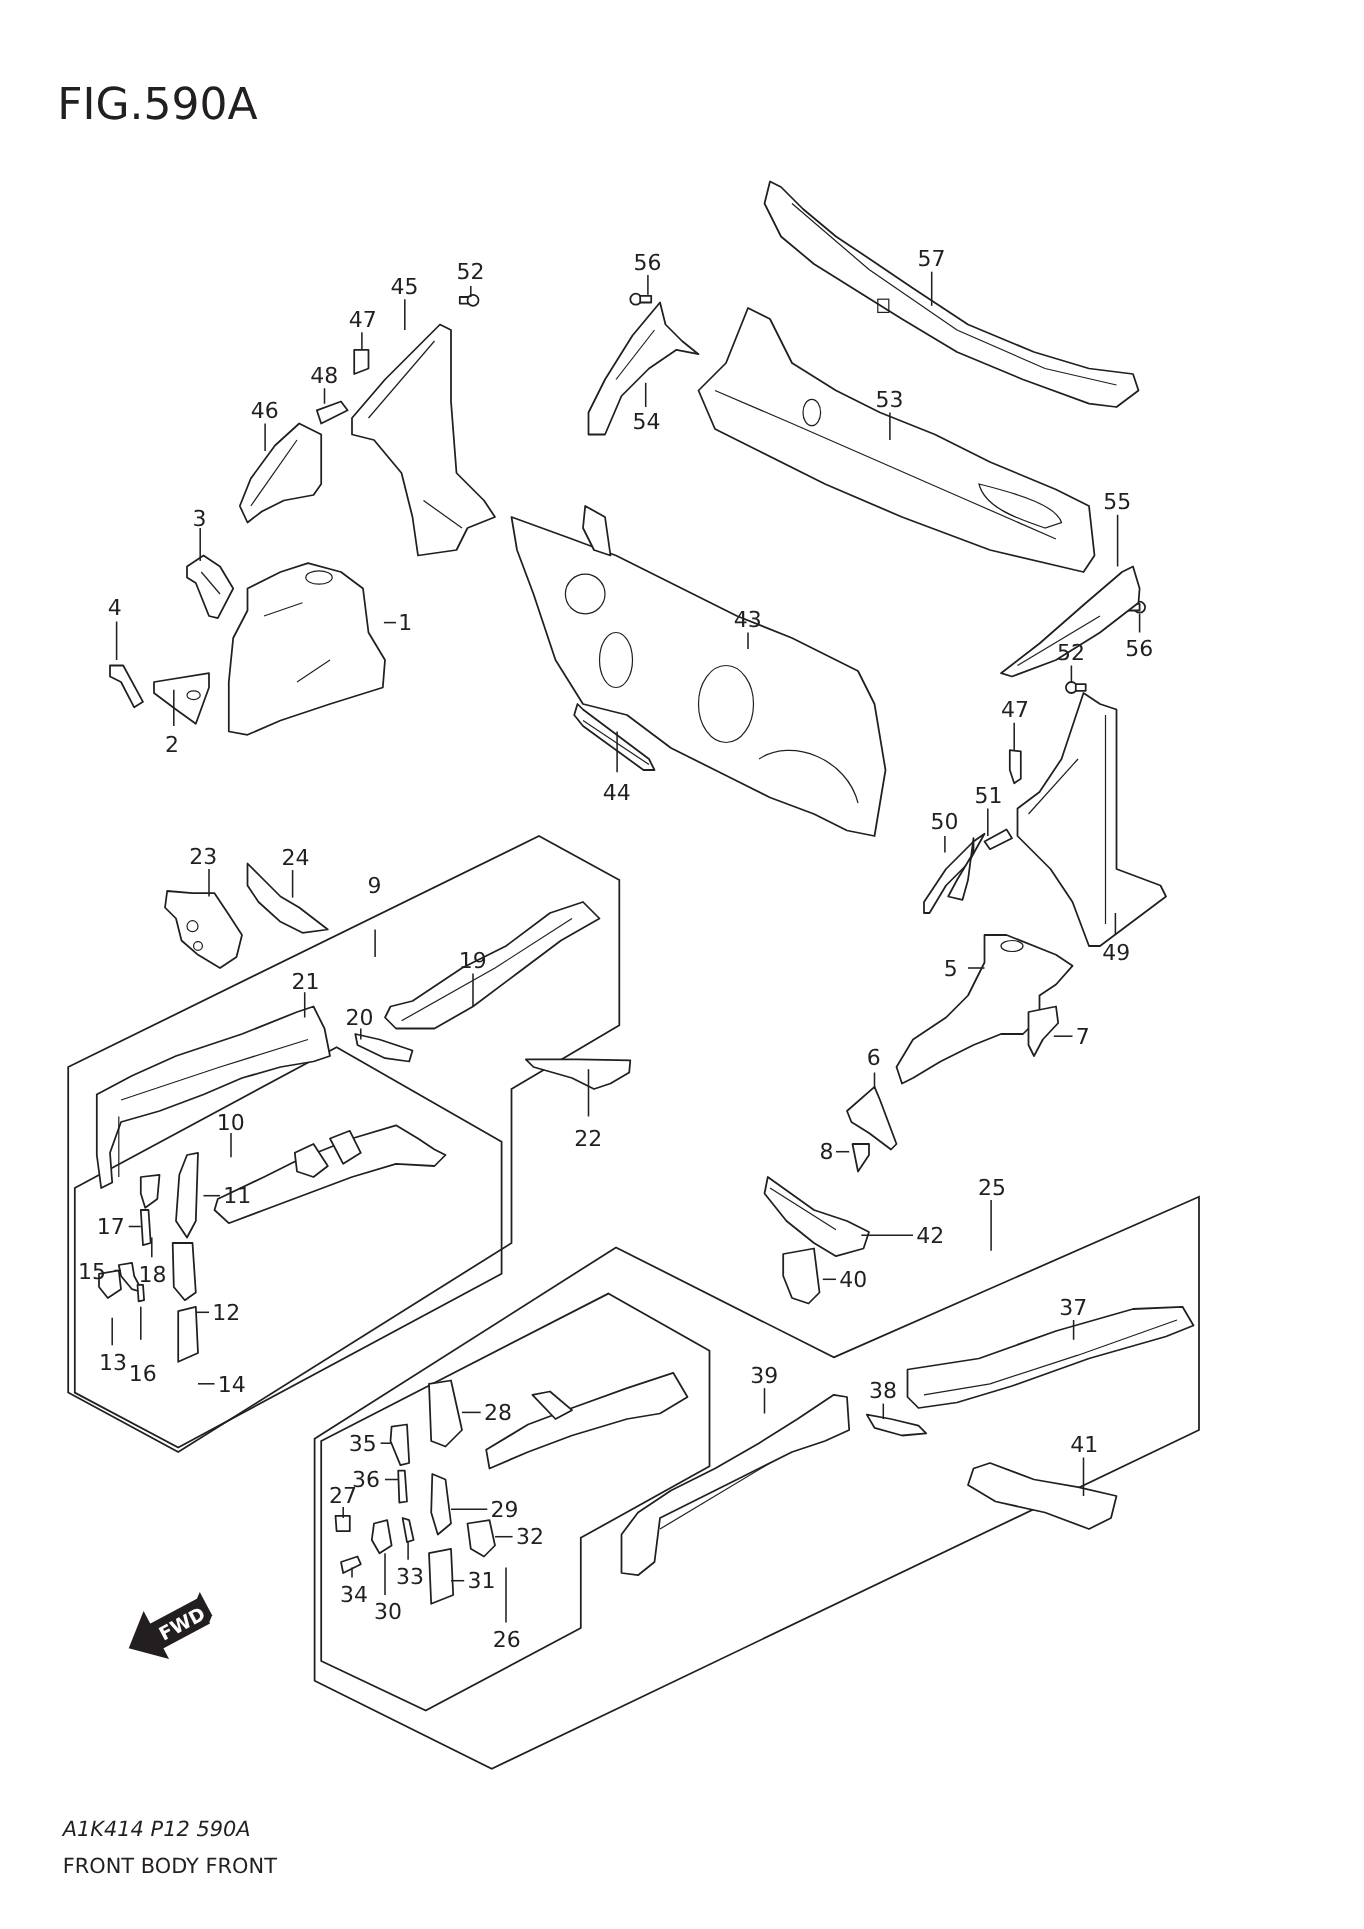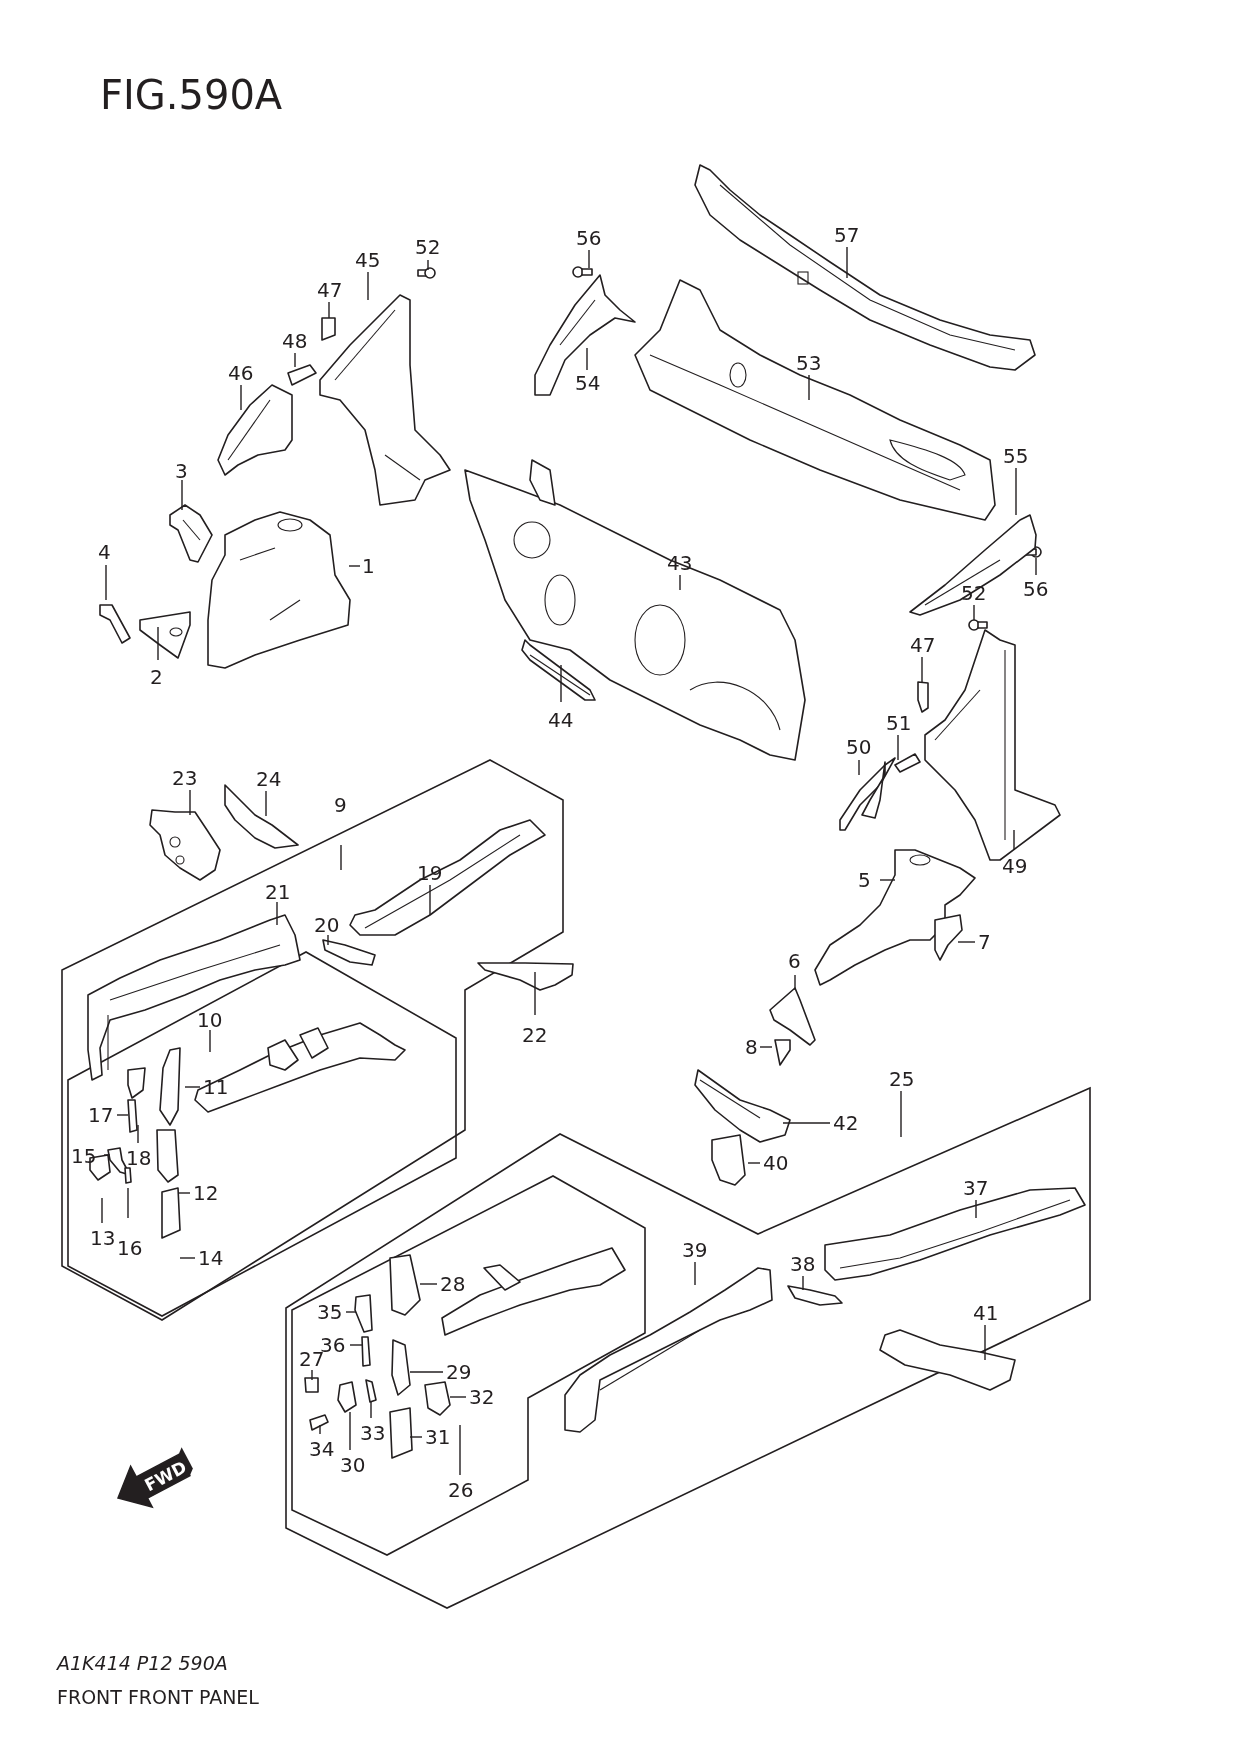--- a/index.html
+++ b/index.html
@@ -1,17 +1,17 @@
 <!DOCTYPE html>
 <html><head>
 <meta charset="utf-8">
 <style>
   html, body { margin:0; padding:0; background:#ffffff; }
   body { width:1240px; height:1754px; position:relative; overflow:hidden; font-family:"DejaVu Sans", sans-serif; color:#231f20; }
-  #fig-title { position:absolute; left:52px; top:72px; font-size:40px; letter-spacing:0px; font-weight:normal;margin-left:48px; }
+  #fig-title { position:absolute; left:52px; top:72px; font-size:40px; letter-spacing:0px; font-weight:normal; }
   #footer-code { position:absolute; left:57px; top:1652px; font-size:19px;font-style:italic; }
   #footer-name { position:absolute; left:57px; top:1686px; font-size:19px; }
   svg#diagram { position:absolute; left:0; top:0; }
   .part { fill:#ffffff; stroke:#231f20; stroke-width:1.6; stroke-linejoin:round; }
   .detail { fill:none; stroke:#231f20; stroke-width:1.1; }
   .leader { stroke:#231f20; stroke-width:1.4; fill:none; }
   .group { fill:none; stroke:#231f20; stroke-width:1.6; }
   .lbl { font-family:"DejaVu Sans", sans-serif; font-size:20px; fill:#231f20; }
 </style>
 </head>
@@ -422,13 +422,13 @@
   <text class="lbl" x="834" y="242">57</text>
 
   <g transform="translate(118,1498) rotate(-28)">
     <polygon points="0,0 26,-22 26,-10 74,-10 74,14 26,14 26,24" fill="#231f20" stroke="#231f20" stroke-width="1.5"></polygon>
     <polygon points="74,-10 80,-15 80,9 74,14" fill="#231f20"></polygon>
     <text x="30" y="9" font-family="DejaVu Sans, sans-serif" font-size="17" font-weight="bold" fill="#ffffff">FWD</text>
   </g>
 </svg>
 
 <div id="footer-code">A1K414 P12 590A</div>
-<div id="footer-name">FRONT FRONT PANEL</div>
+<div id="footer-name">FRONT BODY FRONT</div>
 
 </body></html>

